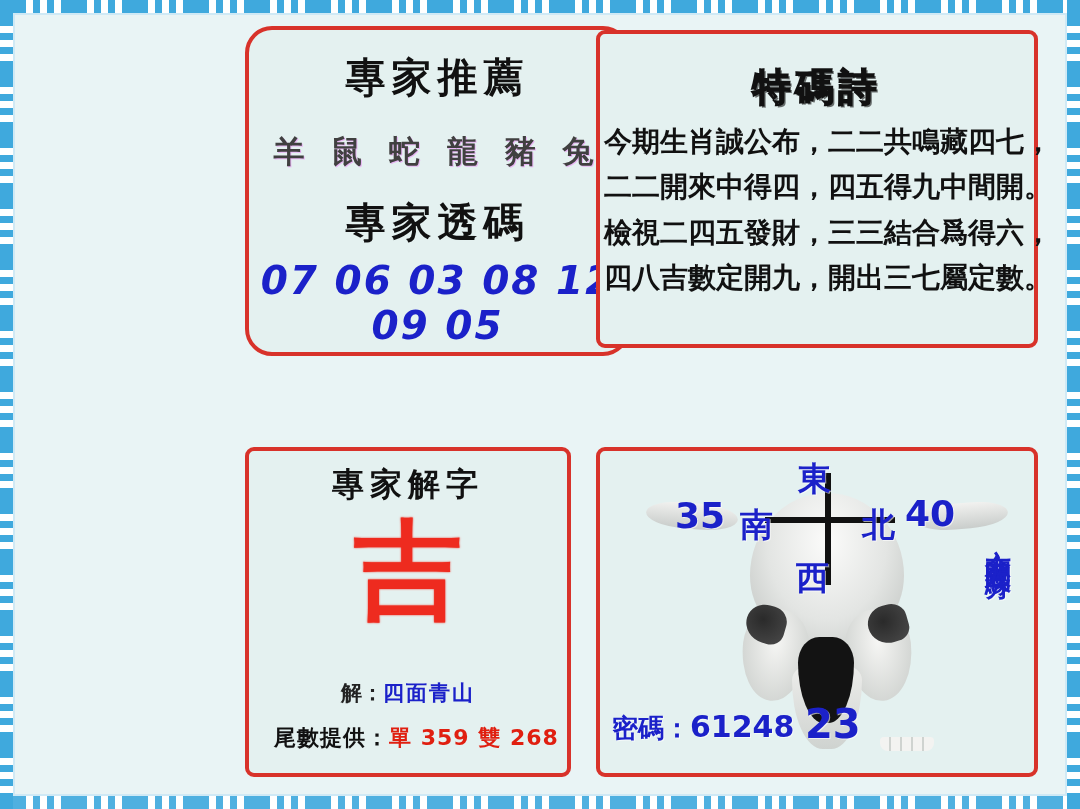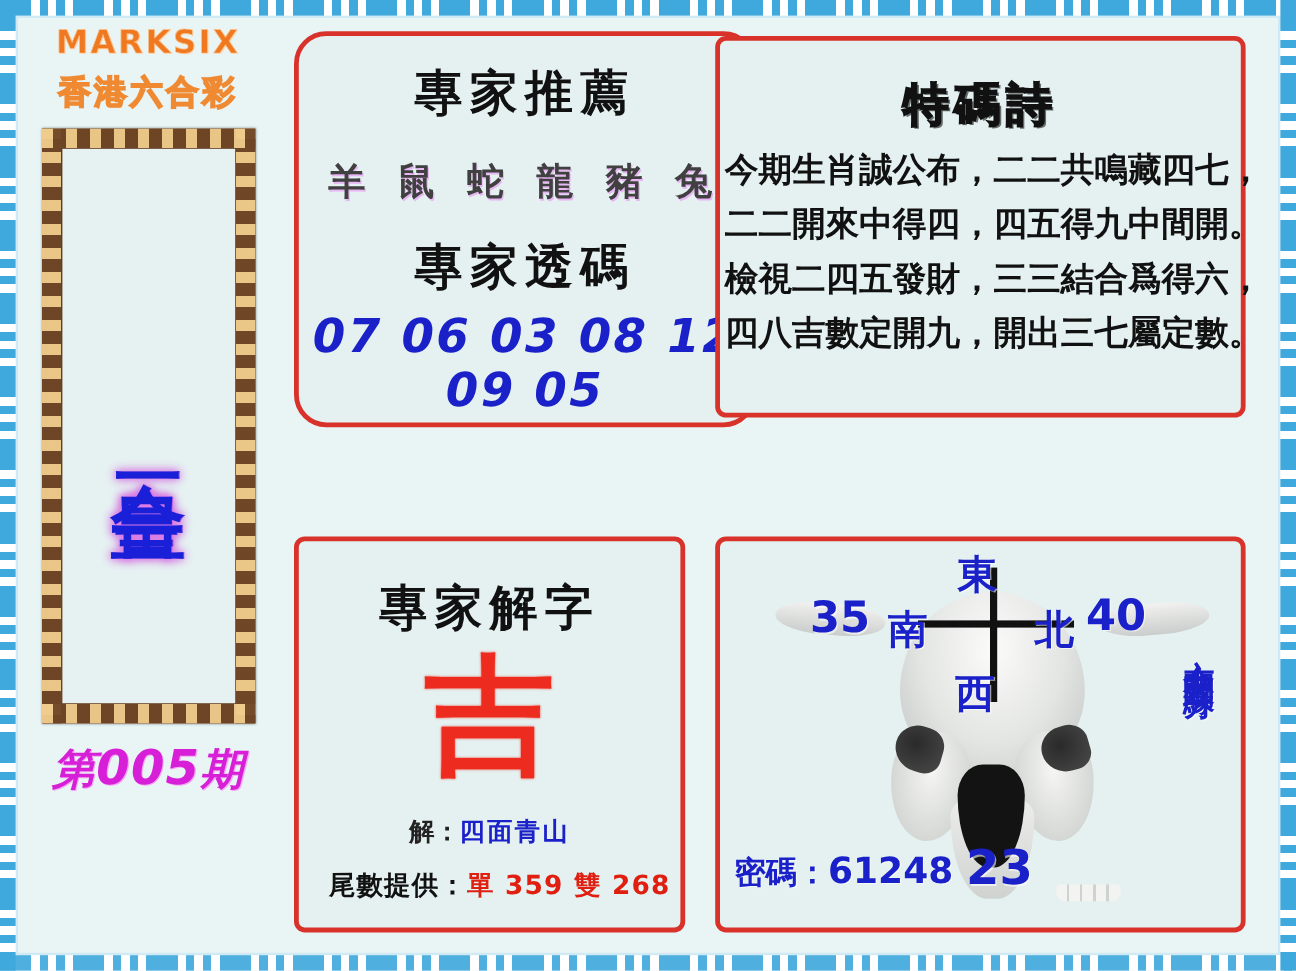--- a/index.html
+++ b/index.html
@@ -177,21 +177,21 @@
   }
   .poem-line{
     font-family:"DejaVu Sans","Liberation Sans",sans-serif;
     font-size:28px;font-weight:bold;color:#111;
     text-align:center;line-height:1.62;letter-spacing:0px;
     white-space:nowrap;
   }
   #poem-lines{margin-top:6px;padding:0 4px;}
 
   
-  #word-title{font-size:40px;letter-spacing:6px;margin-top:28px;}
+  #word-title{font-size:32px;letter-spacing:6px;margin-top:12px;}
   #word-glyph{
     text-align:center;margin-top:10px;
     font-family:"DejaVu Sans","Liberation Sans",sans-serif;
     font-size:108px;font-weight:bold;line-height:1;
     color:#ee2b1f;
     text-shadow:0 0 2px #ee2b1f;
   }
   #word-explain{
     position:absolute;left:0;right:0;bottom:66px;text-align:center;
     font-family:"DejaVu Sans","Liberation Sans",sans-serif;
@@ -278,36 +278,20 @@
 <body>
 
 <div id="page">
 
   <div class="frame-edge frame-top"></div>
   <div class="frame-edge frame-bottom"></div>
   <div class="frame-edge frame-left"></div>
   <div class="frame-edge frame-right"></div>
   <div class="frame-inner-line"></div>
 
-  <div id="left-col">
-    <div class="brand-en">MARKSIX</div>
-    <div class="brand-cn">香港六合彩</div>
-
-    <div class="scroll">
-      <div class="scroll-rings"></div>
-      <div class="scroll-rings-h"></div>
-      <div class="scroll-face">
-        <div class="scroll-title">三合皇</div>
-      </div>
-    </div>
-
-    <div class="issue">
-      <span>第</span><span class="num">005</span><span>期</span>
-    </div>
-  </div>
 
   <div class="panel" id="panel-tips">
     <div class="cn-head" id="tips-title">專家推薦</div>
     <div id="tips-zodiac">羊 鼠 蛇 龍 豬 兔</div>
     <div class="cn-head" id="tips-title2">專家透碼</div>
     <div id="tips-numbers">07 06 03 08 12 09 05</div>
   </div>
 
   <div class="panel" id="panel-poem">
     <div id="poem-title">特碼詩</div>

